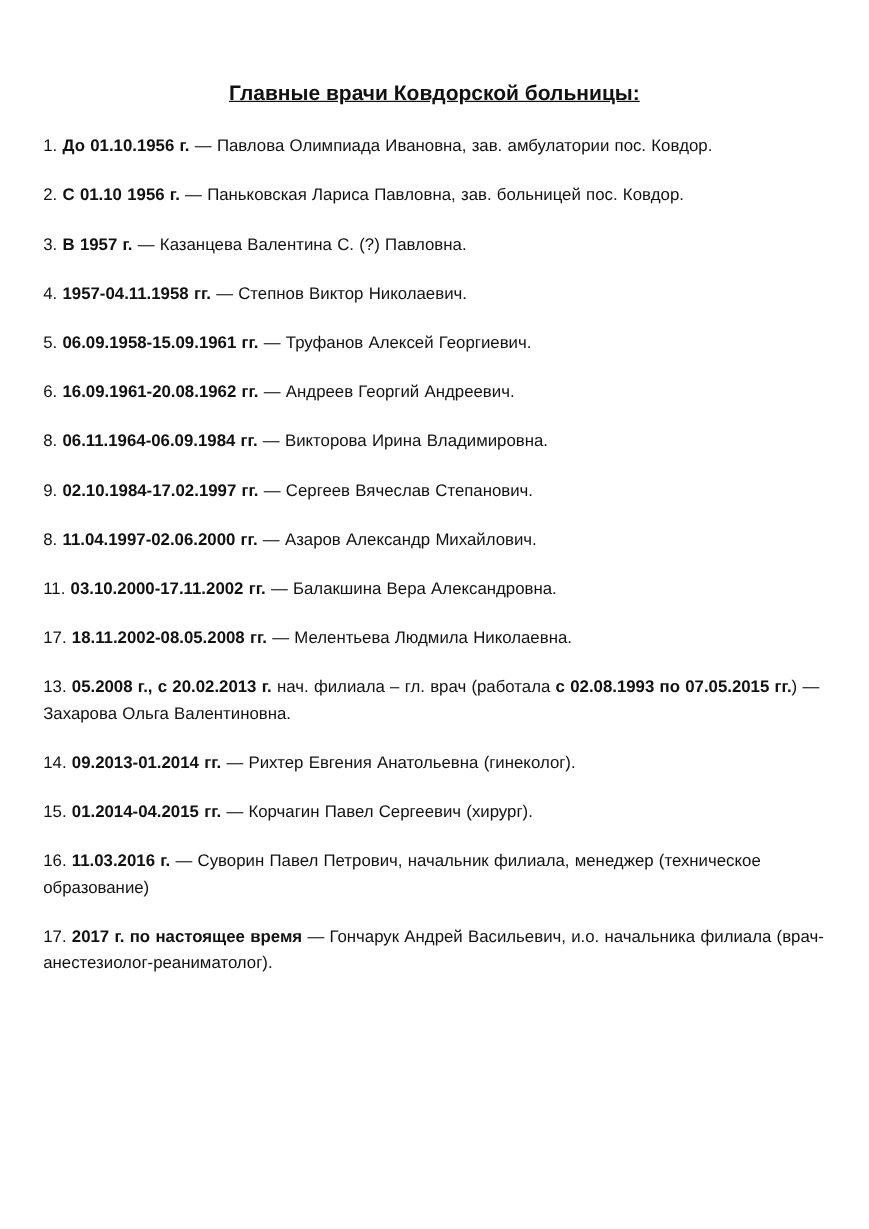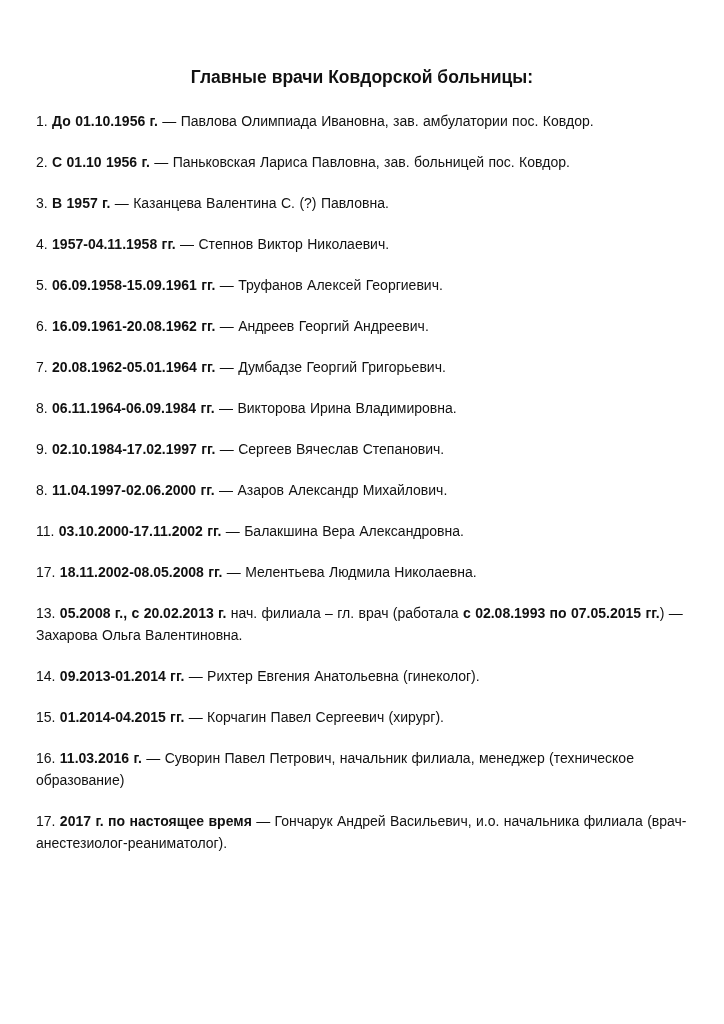--- a/index.html
+++ b/index.html
@@ -21,20 +21,21 @@
     padding: 66px 36px 0 36px;
   }
   .doc-title {
     text-align: center;
     font-size: 17.5px;
     line-height: 22px;
     font-weight: bold;
     margin: 0 0 22px 0;
   }
   .doc-title .title-text {
+    text-decoration: underline;
   }
   .entry {
     font-size: 14px;
     line-height: 22px;
     margin: 0 0 19px 0;
     word-spacing: 0.5px;
   }
   .seg { font-weight: normal; }
   .seg.bold { font-weight: bold; }
 </style>
@@ -43,21 +44,20 @@
 
 <div class="page">
   <h1 class="doc-title"><span class="title-text">Главные врачи Ковдорской больницы:</span></h1>
   <div id="entries">
       <p class="entry"><span class="seg">1. </span><span class="seg bold">До 01.10.1956 г.</span><span class="seg"> — Павлова Олимпиада Ивановна, зав. амбулатории пос. Ковдор.</span></p>
       <p class="entry"><span class="seg">2. </span><span class="seg bold">С 01.10 1956 г.</span><span class="seg"> — Паньковская Лариса Павловна, зав. больницей пос. Ковдор.</span></p>
       <p class="entry"><span class="seg">3. </span><span class="seg bold">В 1957 г.</span><span class="seg"> — Казанцева Валентина С. (?) Павловна.</span></p>
       <p class="entry"><span class="seg">4. </span><span class="seg bold">1957-04.11.1958 гг.</span><span class="seg"> — Степнов Виктор Николаевич.</span></p>
       <p class="entry"><span class="seg">5. </span><span class="seg bold">06.09.1958-15.09.1961 гг.</span><span class="seg"> — Труфанов Алексей Георгиевич.</span></p>
       <p class="entry"><span class="seg">6. </span><span class="seg bold">16.09.1961-20.08.1962 гг.</span><span class="seg"> — Андреев Георгий Андреевич.</span></p>
-      <p class="entry"><span class="seg">7. </span><span class="seg bold">20.08.1962-05.01.1964 гг.</span><span class="seg"> — Думбадзе Георгий Григорьевич.</span></p>
       <p class="entry"><span class="seg">8. </span><span class="seg bold">06.11.1964-06.09.1984 гг.</span><span class="seg"> — Викторова Ирина Владимировна.</span></p>
       <p class="entry"><span class="seg">9. </span><span class="seg bold">02.10.1984-17.02.1997 гг.</span><span class="seg"> — Сергеев Вячеслав Степанович.</span></p>
       <p class="entry"><span class="seg">8. </span><span class="seg bold">11.04.1997-02.06.2000 гг.</span><span class="seg"> — Азаров Александр Михайлович.</span></p>
       <p class="entry"><span class="seg">11. </span><span class="seg bold">03.10.2000-17.11.2002 гг.</span><span class="seg"> — Балакшина Вера Александровна.</span></p>
       <p class="entry"><span class="seg">17. </span><span class="seg bold">18.11.2002-08.05.2008 гг.</span><span class="seg"> — Мелентьева Людмила Николаевна.</span></p>
       <p class="entry"><span class="seg">13. </span><span class="seg bold">05.2008 г., с 20.02.2013 г.</span><span class="seg"> нач. филиала – гл. врач (работала </span><span class="seg bold">с 02.08.1993 по 07.05.2015 гг.</span><span class="seg">) — Захарова Ольга Валентиновна.</span></p>
       <p class="entry"><span class="seg">14. </span><span class="seg bold">09.2013-01.2014 гг.</span><span class="seg"> — Рихтер Евгения Анатольевна (гинеколог).</span></p>
       <p class="entry"><span class="seg">15. </span><span class="seg bold">01.2014-04.2015 гг.</span><span class="seg"> — Корчагин Павел Сергеевич (хирург).</span></p>
       <p class="entry"><span class="seg">16. </span><span class="seg bold">11.03.2016 г.</span><span class="seg"> — Суворин Павел Петрович, начальник филиала, менеджер (техническое образование)</span></p>
       <p class="entry"><span class="seg">17. </span><span class="seg bold">2017 г. по настоящее время</span><span class="seg"> — Гончарук Андрей Васильевич, и.о. начальника филиала (врач-анестезиолог-реаниматолог).</span></p>

